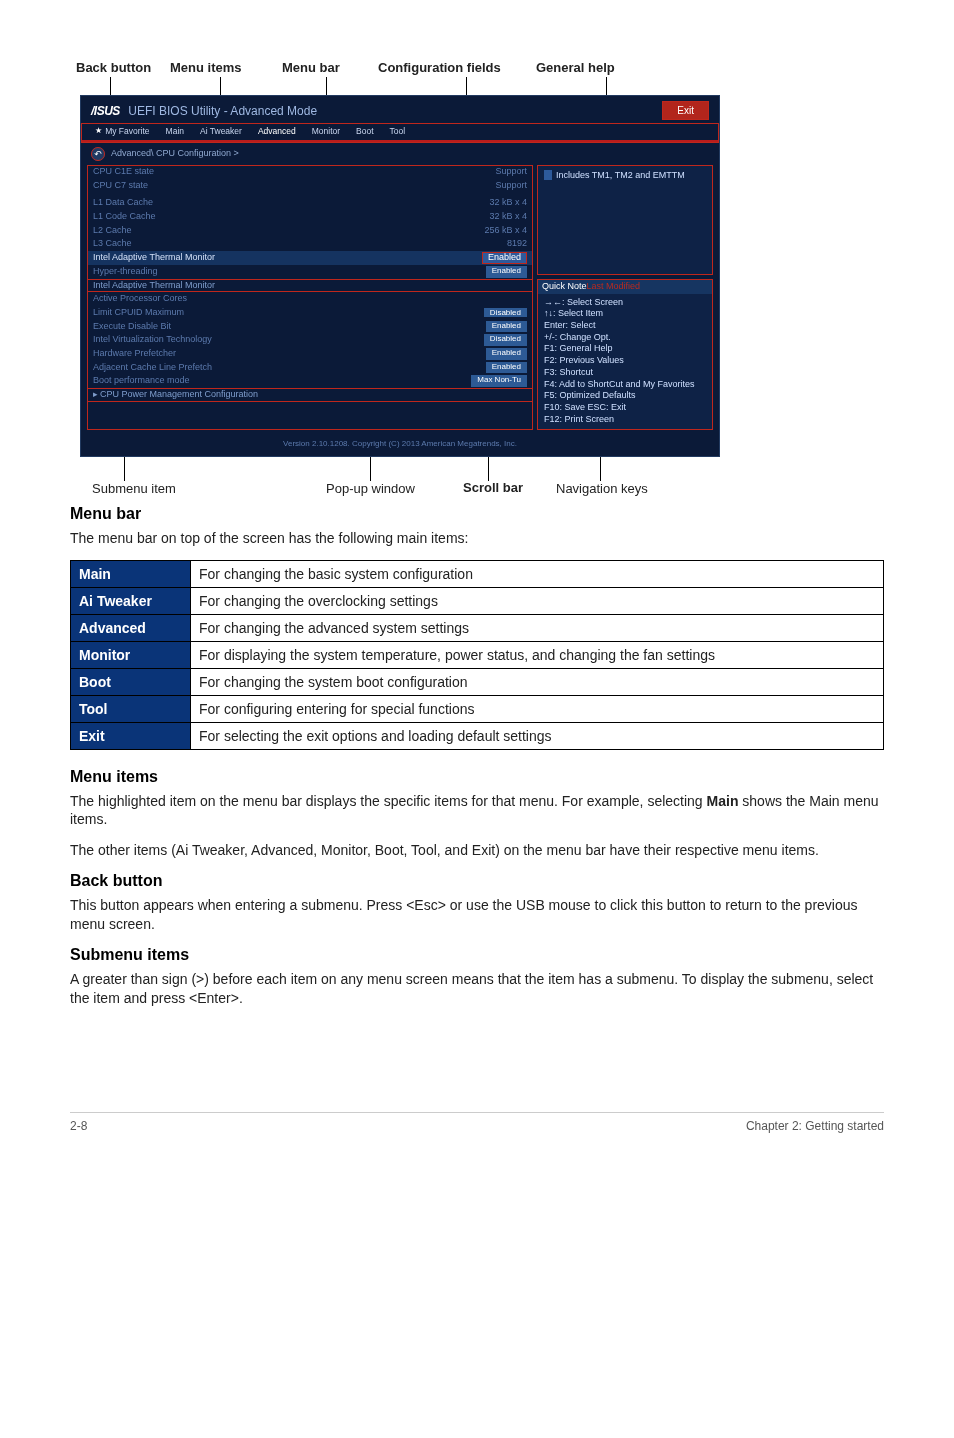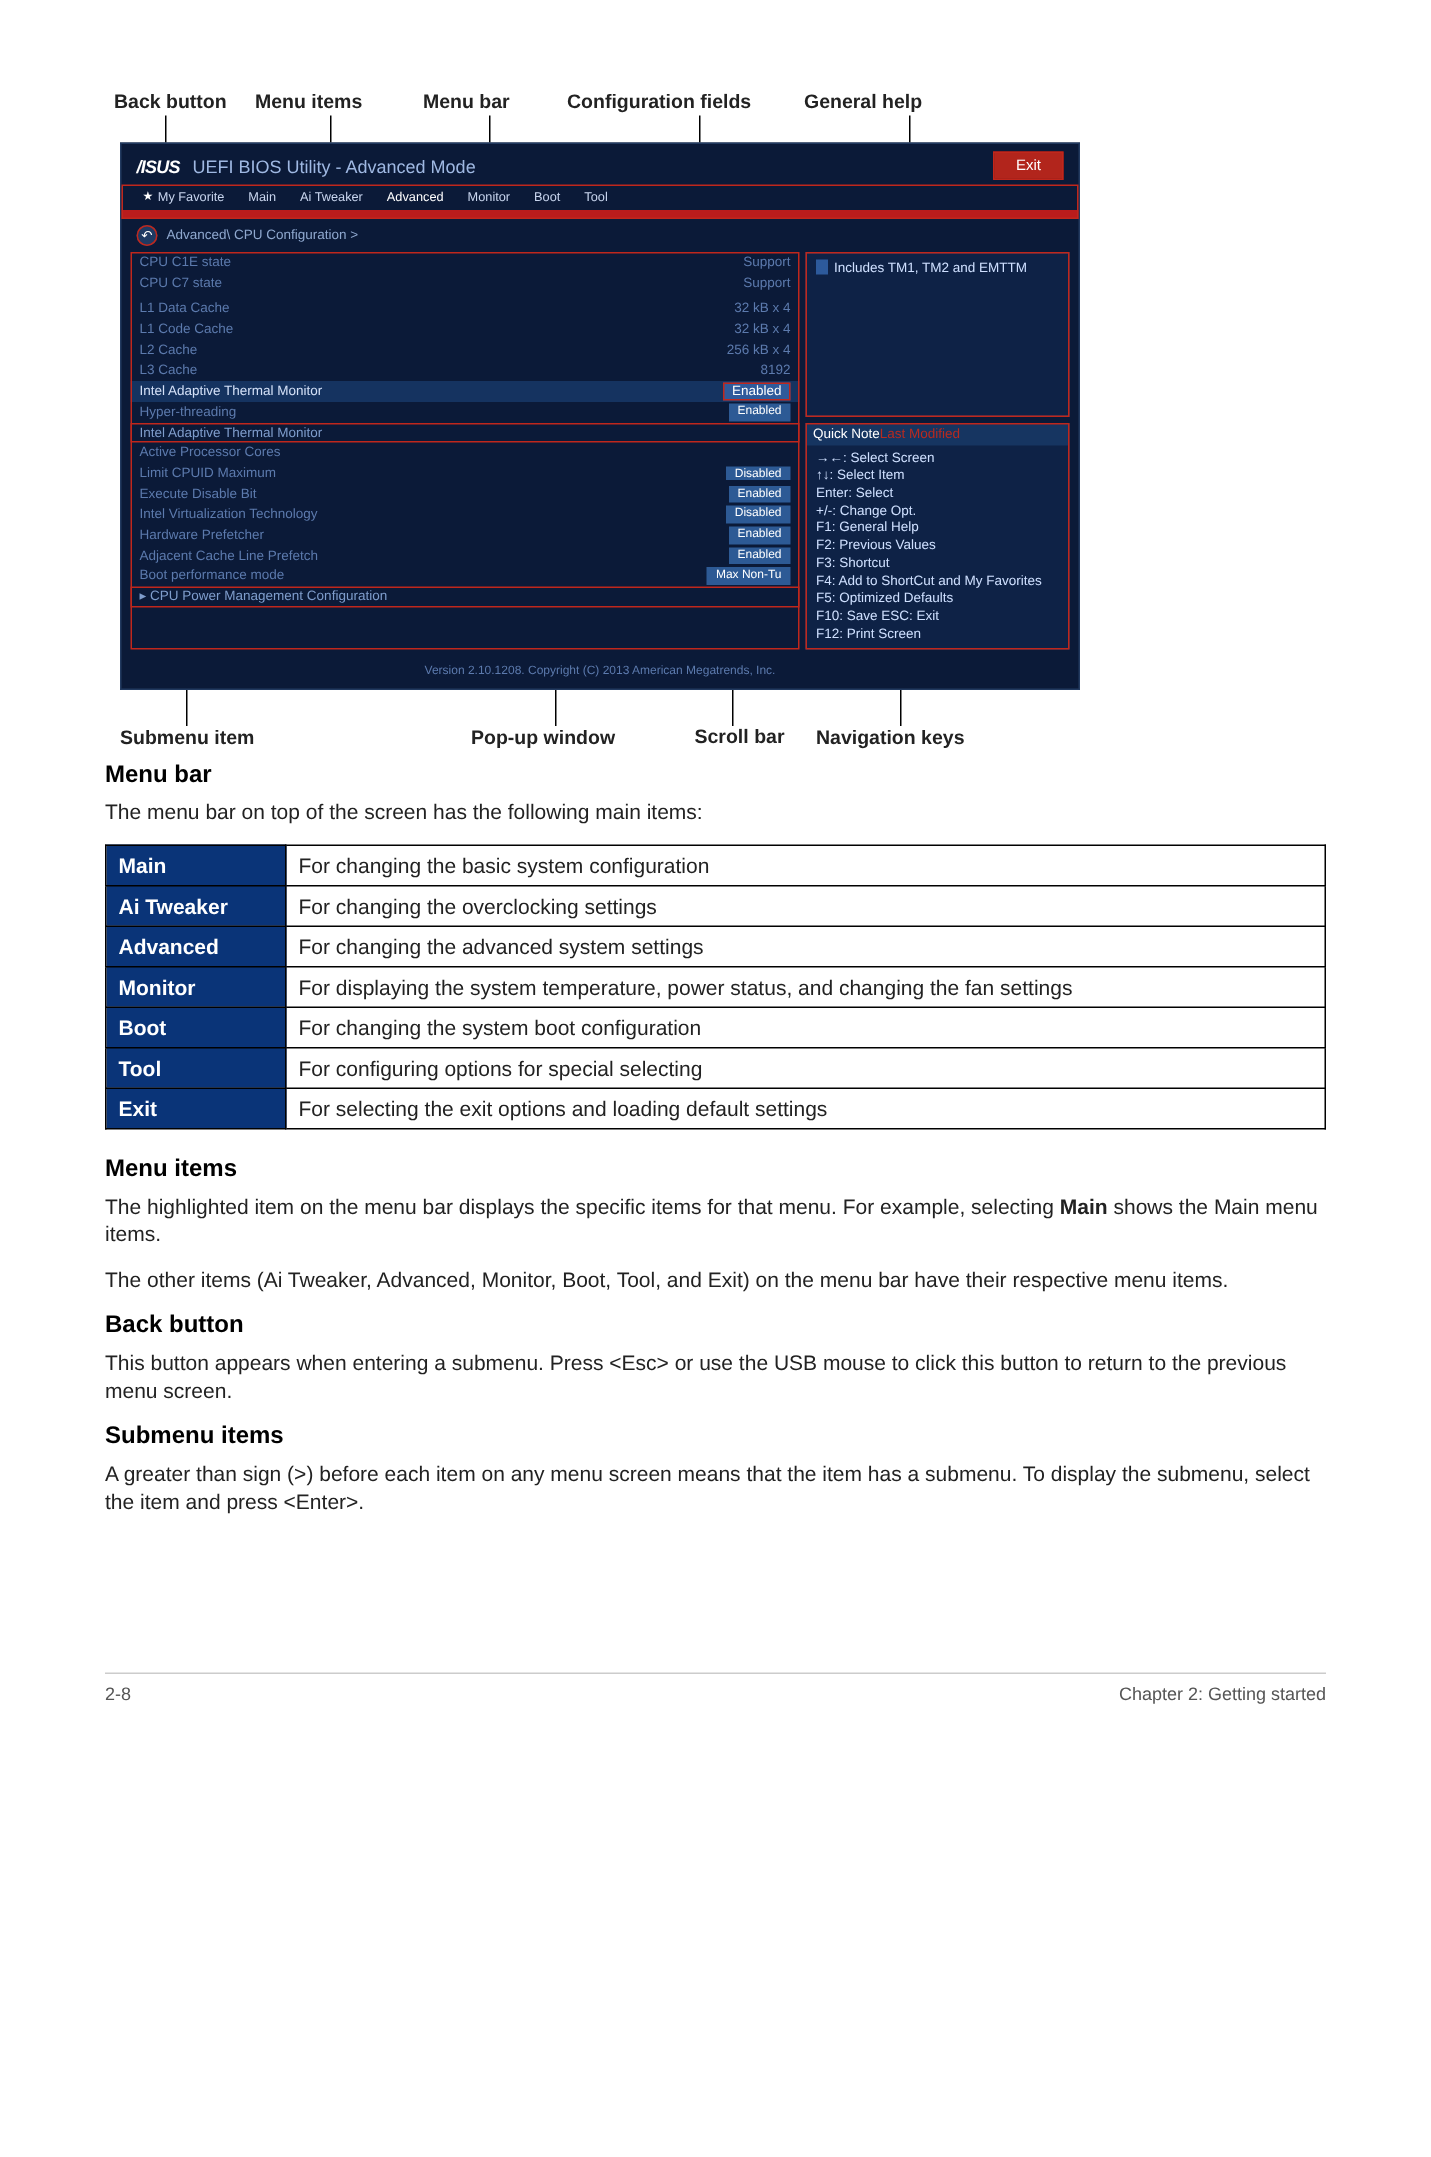--- a/index.html
+++ b/index.html
@@ -39,21 +39,21 @@
     font-size: 9px;
     font-family: Arial, sans-serif;
     line-height: 1.3;
     position: relative;
     padding-bottom: 6px;
   }
   .bios-title-row { display:flex; align-items:flex-end; justify-content:space-between; padding:5px 10px 3px 10px; }
   .bios-logo { font-weight:bold; font-style:italic; color:#fff; font-size:12px; letter-spacing:-0.5px; }
   .bios-title { color:#9fb8e2; font-size:12px; margin-left:6px; }
   .bios-exit-btn { background:#b2251c; color:#fff; padding:2px 14px; font-size:10px; border:1px solid #7a1510;}
-  .bios-menubar { display:flex; gap:0; border-bottom:6px solid #b91c1c; padding:0 6px; }
+  .bios-menubar { display:flex; gap:0; border-bottom:3px solid #b91c1c; padding:0 6px; }
   .bios-menubar span { color:#c9d6ef; padding:3px 8px; font-size:8.5px; display:flex; align-items:center; gap:3px; }
   .bios-menubar .fav::before { content:"★"; color:#fff; font-size:8px;}
   .bios-menubar .adv { color:#fff; }
   .bios-breadcrumb { padding:4px 10px; color:#8fa8cf; display:flex; align-items:center; gap:6px;}
   .bios-back { display:inline-block; background:#1f3a63; border-radius:50%; width:14px; height:14px; color:#fff; text-align:center; line-height:14px; font-size:9px;}
   .bios-main { display:flex; padding:0 6px 6px 6px; gap:4px;}
   .bios-left { flex:1; }
   .bios-right { width:176px; }
   .bios-row { display:flex; justify-content:space-between; padding:1px 6px; color:#5c7aad;}
   .bios-row .val { color:#5c7aad; }
@@ -67,21 +67,21 @@
   .navlast { color:#b92a1f; }
   .bios-ver { text-align:center; color:#5c7aad; font-size:8px; padding-top:3px;}
   .red-box { outline:1px solid #c0271c; outline-offset:-1px; }
 
   .pointer-lines-bot { height: 24px; position: relative; margin-left:10px;}
   .pointer-lines-bot span { position:absolute; top:0; width:1px; height:24px; background:#000;}
   .pb1 { left: 44px; }
   .pb2 { left: 290px; }
   .pb3 { left: 408px; }
   .pb4 { left: 520px; }
-  .labels-bot { display:flex; font-weight:bold; font-size:13px; margin-left:4px; }
+  .labels-bot { display:flex; font-weight:normal; font-size:13px; margin-left:16px; }
   .lb1 { width: 240px; padding-left:6px;}
   .lb2 { width: 230px; }
   .lb3 { width: 180px; }
   .scroll-label { text-align:center; font-weight:bold; font-size:13px; margin-top:-16px; margin-left:378px; width:90px;}
 
   h3.sec { font-size: 16px; font-weight: bold; margin: 10px 0 6px 0; color:#000;}
   p { margin: 4px 0 12px 0; line-height:1.35; }
 
   table.menu-table { width:100%; border-collapse: collapse; margin-top:4px; margin-bottom:18px;}
   table.menu-table td { border:1px solid #000; padding:5px 8px; vertical-align:middle;}
@@ -257,21 +257,21 @@
   <tr>
         <td class="m">Monitor</td>
         <td>For displaying the system temperature, power status, and changing the fan settings</td>
       </tr>
   <tr>
         <td class="m">Boot</td>
         <td>For changing the system boot configuration</td>
       </tr>
   <tr>
         <td class="m">Tool</td>
-        <td>For configuring options for special selecting</td>
+        <td>For configuring entering for special functions</td>
       </tr>
   <tr>
         <td class="m">Exit</td>
         <td>For selecting the exit options and loading default settings</td>
       </tr>
 </tbody>
   </table>
 
 <h3 class="sec">Menu items</h3>
 <p><span>The highlighted item on the menu bar displays the specific items for that menu. For example, selecting </span><b>Main</b><span> shows the Main menu items.</span></p>

